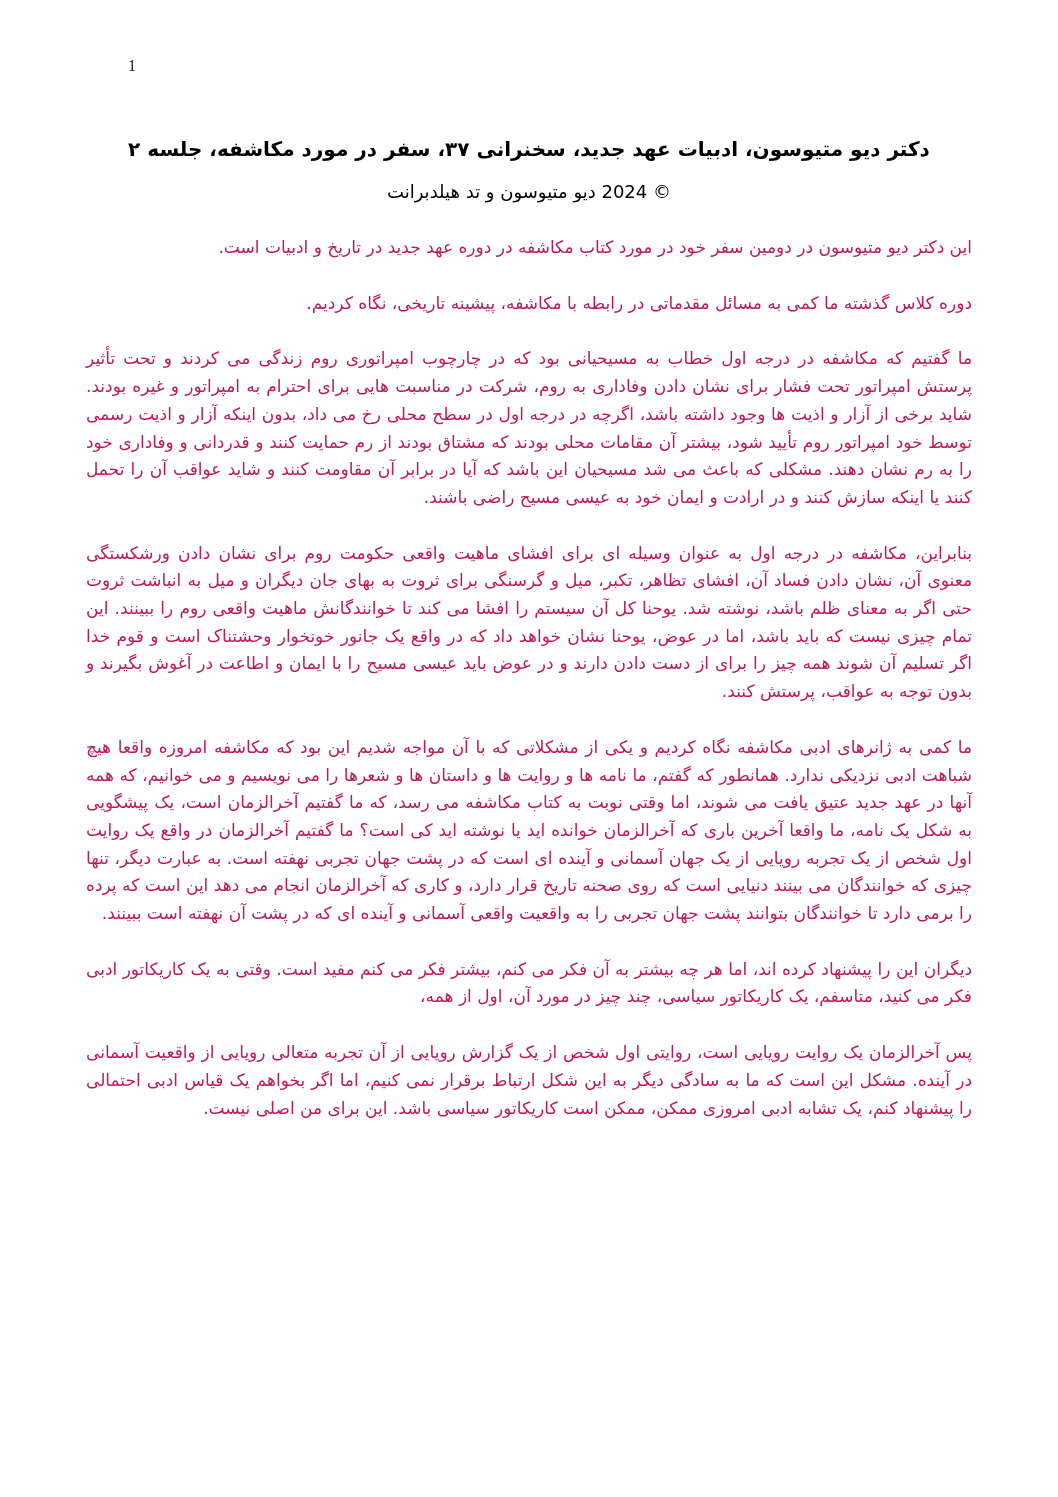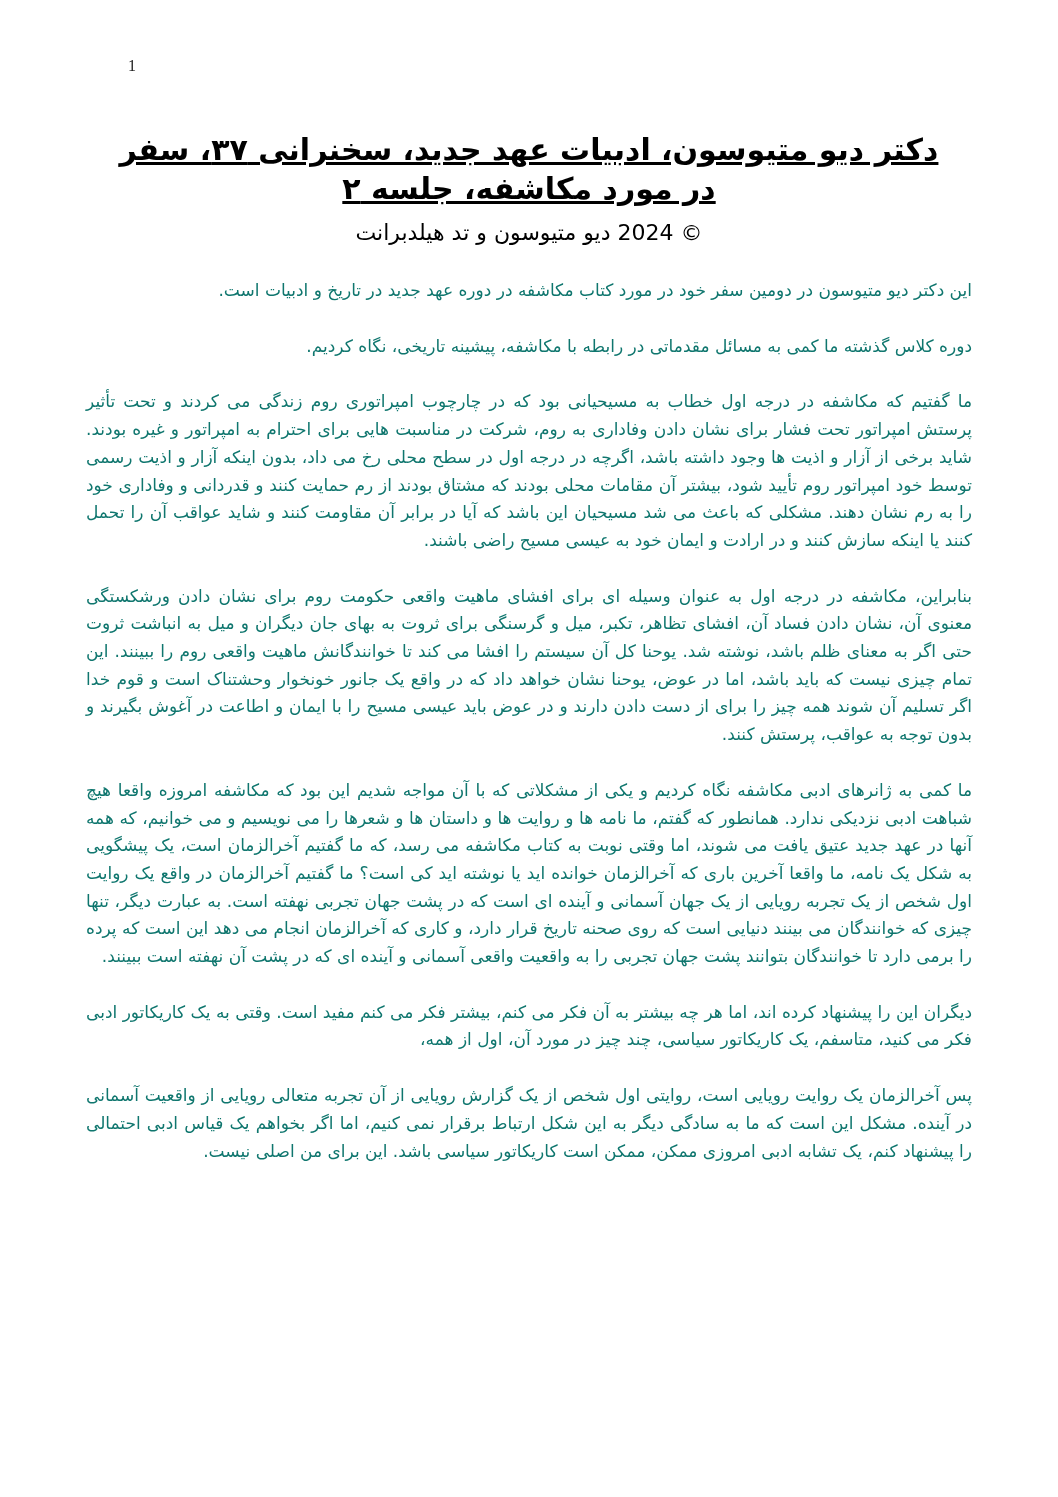--- a/index.html
+++ b/index.html
@@ -28,46 +28,45 @@
     margin-left: 42px;
     line-height: 20px;
   }
   .doc-header {
     margin-top: 54px;
     text-align: center;
   }
   .doc-title {
     direction: rtl;
     unicode-bidi: plaintext;
-    font-size: 30px;
+    font-size: 20px;
     font-weight: 700;
     line-height: 39px;
     margin: 0 auto;
     max-width: 820px;
     color: #000000;
-    text-decoration: underline;
   }
   .copyright {
     direction: rtl;
     unicode-bidi: plaintext;
-    font-size: 22px;
+    font-size: 18px;
     font-weight: 400;
     margin-top: 12px;
     color: #000000;
   }
   .doc-body {
     direction: rtl;
     margin-top: 32px;
   }
   .doc-body p {
     font-size: 17px;
     line-height: 27.7px;
     text-align: justify;
     margin: 0 0 28px 0;
-    color: #0f766e;
+    color: #be185d;
   }
 </style>
 </head>
 <body>
 
 <div class="page">
 
   <div class="page-number">1</div>
 
   <div class="doc-header">

